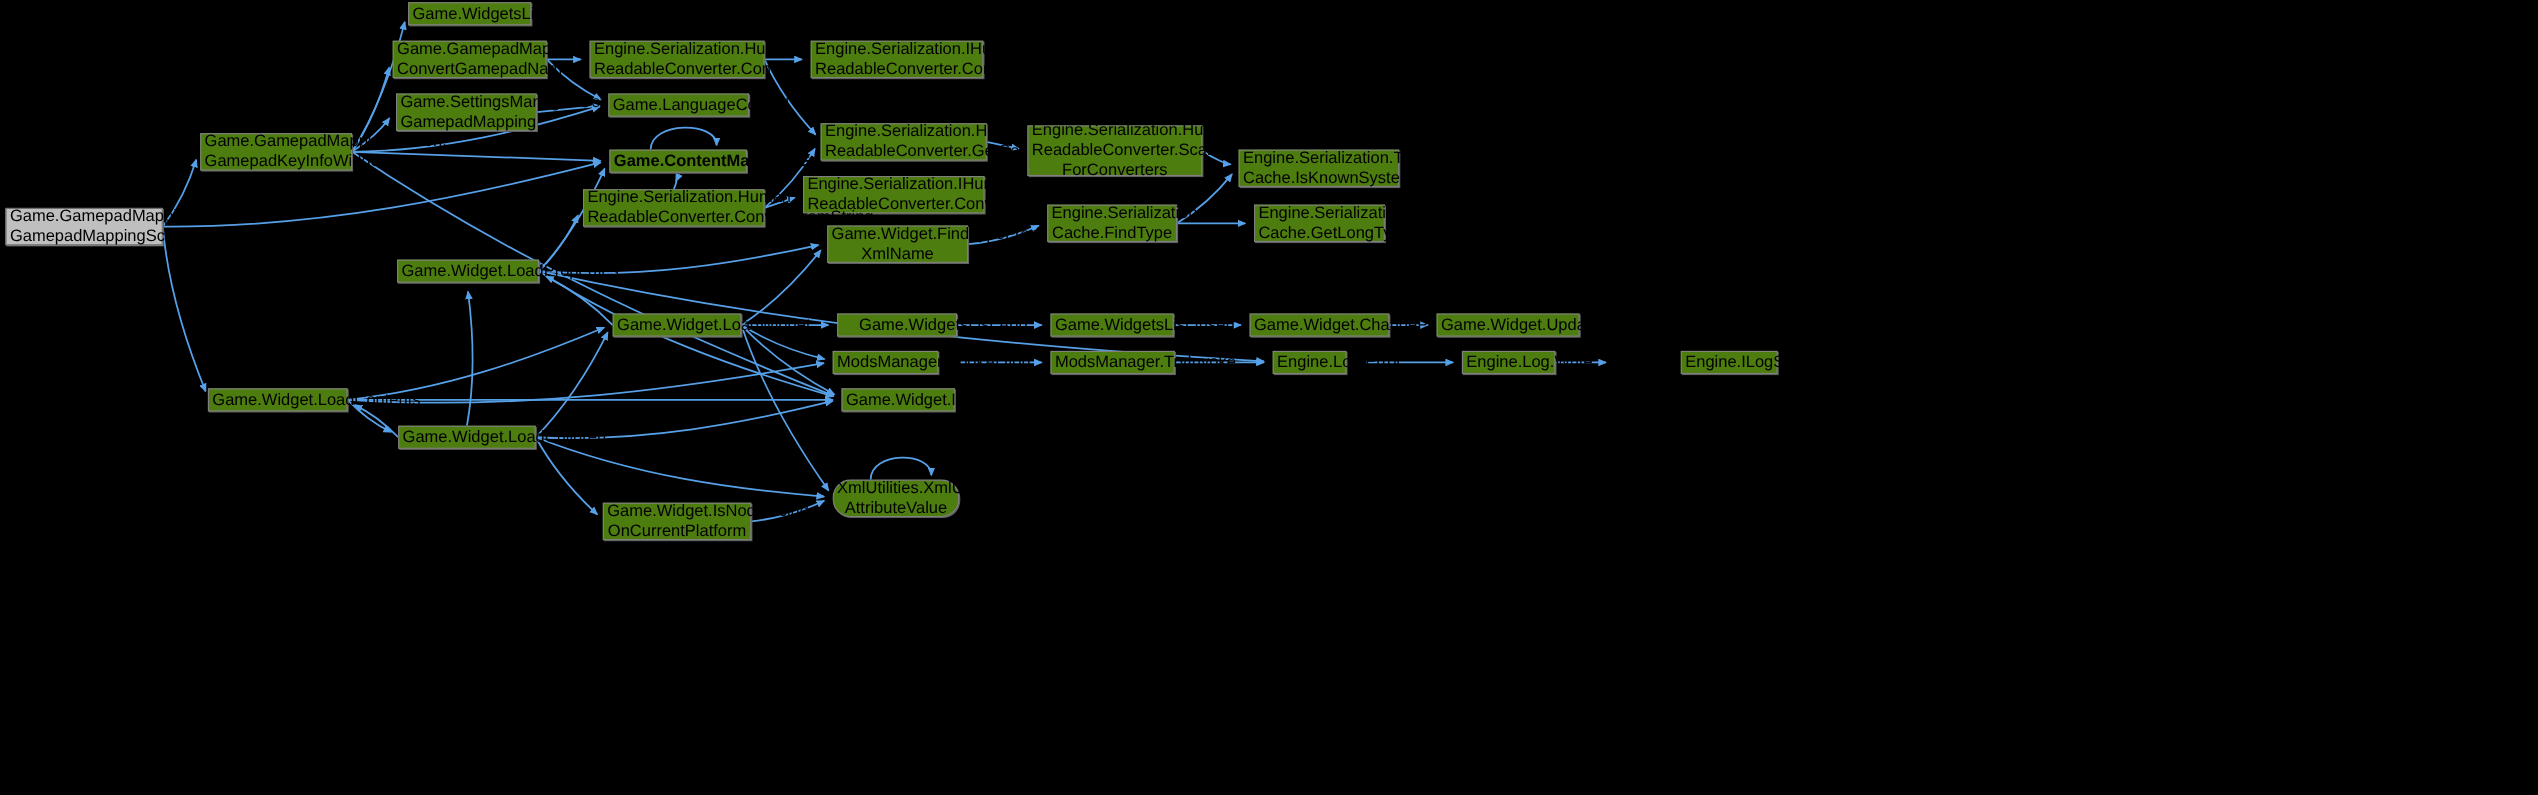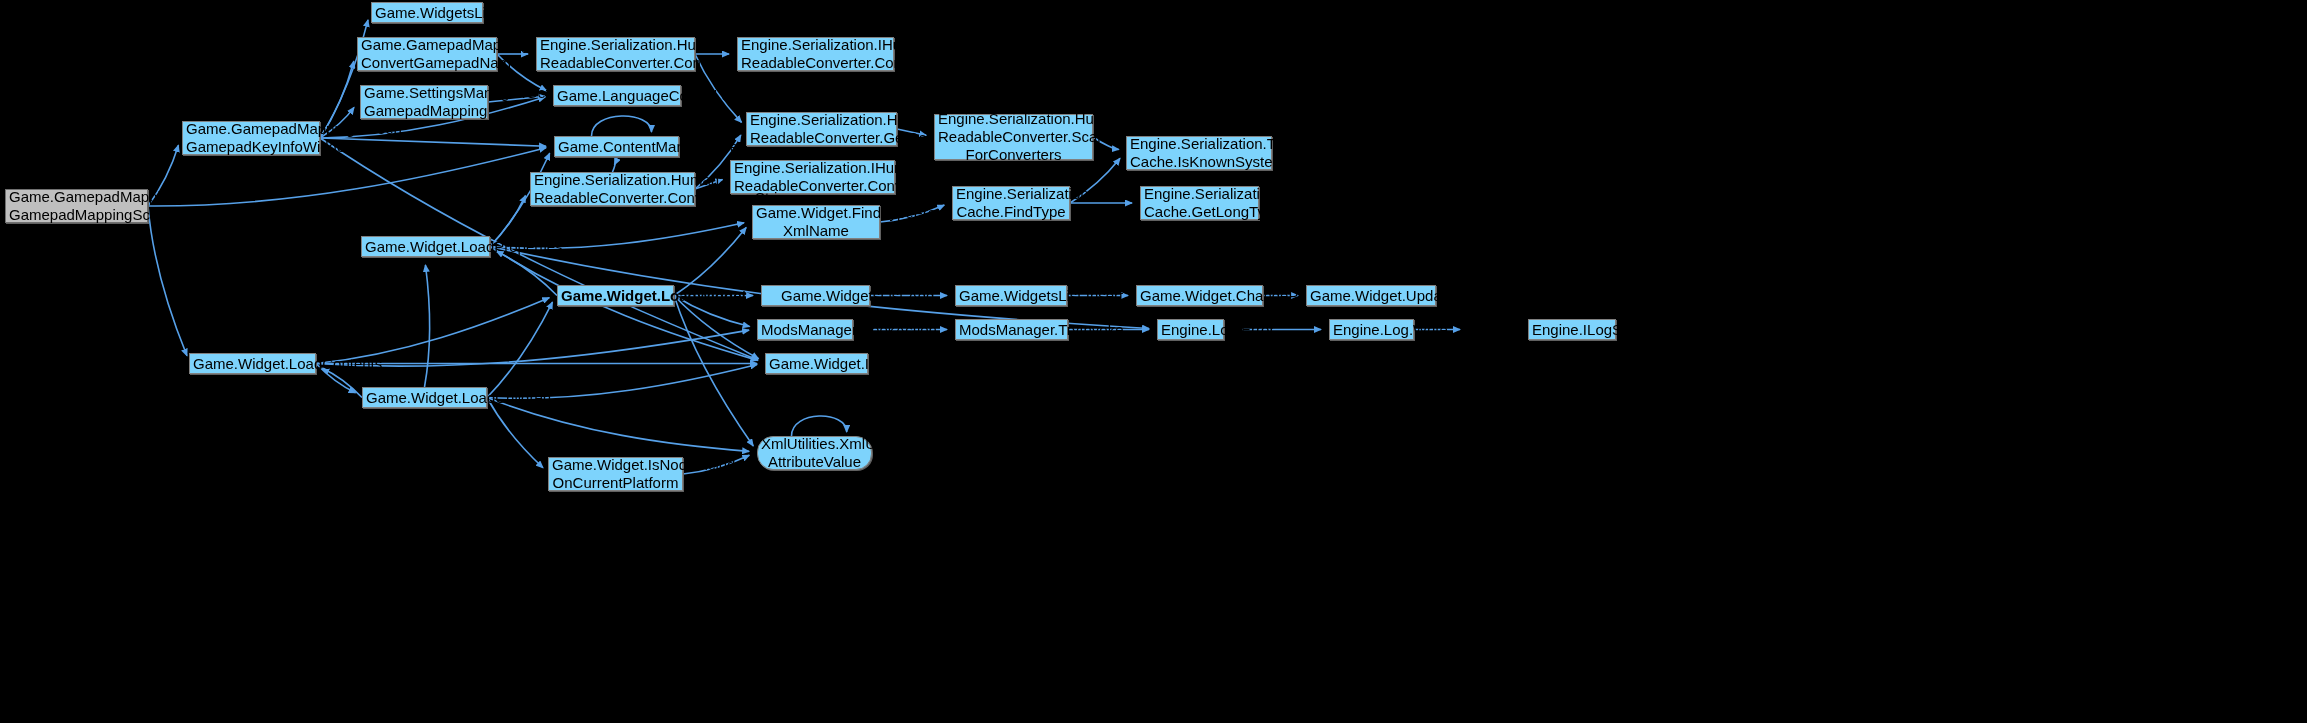--- a/index.html
+++ b/index.html
@@ -20,21 +20,21 @@
     position: absolute;
     left: 0; top: 0;
     width: 2307px;
     height: 723px;
     pointer-events: none;
   }
   .node {
     position: absolute;
     box-sizing: border-box;
     border: 1px solid #808080;
-    background: #7dd3fc;
+    background: #4d7c0f;
     color: #000000;
     display: flex;
     align-items: center;
     justify-content: center;
     text-align: center;
     font-size: 15px;
     line-height: 18px;
     letter-spacing: 0px;
     white-space: pre-line;
     box-shadow: 1px 1px 0 #606060;
@@ -122,40 +122,40 @@
       <div class="node" style="left: 371px; top: 2px; width: 112px; height: 21px;"><span class="node-label">Game.WidgetsList.Find</span></div>
       <div class="node" style="left: 357px; top: 37px; width: 140px; height: 34px;"><span class="node-label">Game.GamepadMappingScreen.
 ConvertGamepadName</span></div>
       <div class="node" style="left: 360px; top: 85px; width: 128px; height: 34px;"><span class="node-label">Game.SettingsManager.Get
 GamepadMapping</span></div>
       <div class="node" style="left: 536px; top: 37px; width: 159px; height: 34px;"><span class="node-label">Engine.Serialization.Human
 ReadableConverter.ConvertToString</span></div>
       <div class="node" style="left: 737px; top: 37px; width: 157px; height: 34px;"><span class="node-label">Engine.Serialization.IHuman
 ReadableConverter.ConvertToString</span></div>
       <div class="node" style="left: 553px; top: 85px; width: 128px; height: 21px;"><span class="node-label">Game.LanguageControl.Get</span></div>
-      <div class="node" style="left: 554px; top: 136px; width: 125px; height: 21px;"><span class="node-label">Game.ContentManager.Get</span></div>
+      <div class="node" style="left: 554px; top: 136px; width: 125px; height: 21px; font-weight: bold;"><span class="node-label">Game.ContentManager.Get</span></div>
       <div class="node" style="left: 746px; top: 112px; width: 151px; height: 34px;"><span class="node-label">Engine.Serialization.Human
 ReadableConverter.GetConverter</span></div>
       <div class="node" style="left: 934px; top: 114px; width: 159px; height: 46px;"><span class="node-label">Engine.Serialization.Human
 ReadableConverter.ScanAssemblies
 ForConverters</span></div>
       <div class="node" style="left: 1126px; top: 136px; width: 146px; height: 34px;"><span class="node-label">Engine.Serialization.Type
 Cache.IsKnownSystemAssembly</span></div>
       <div class="node" style="left: 730px; top: 160px; width: 165px; height: 34px;"><span class="node-label">Engine.Serialization.IHuman
 ReadableConverter.ConvertFromString</span></div>
       <div class="node" style="left: 530px; top: 172px; width: 165px; height: 34px;"><span class="node-label">Engine.Serialization.Human
 ReadableConverter.ConvertFromString</span></div>
       <div class="node" style="left: 952px; top: 186px; width: 118px; height: 34px;"><span class="node-label">Engine.Serialization.Type
 Cache.FindType</span></div>
       <div class="node" style="left: 1140px; top: 186px; width: 119px; height: 34px;"><span class="node-label">Engine.Serialization.Type
 Cache.GetLongTypeName</span></div>
       <div class="node" style="left: 752px; top: 205px; width: 128px; height: 34px;"><span class="node-label">Game.Widget.FindTypeFrom
 XmlName</span></div>
       <div class="node" style="left: 361px; top: 236px; width: 129px; height: 21px;"><span class="node-label">Game.Widget.LoadProperties</span></div>
-      <div class="node" style="left: 557px; top: 285px; width: 117px; height: 21px; font-weight: bold;"><span class="node-label">Game.Widget.LoadWidget</span></div>
+      <div class="node" style="left: 557px; top: 285px; width: 117px; height: 21px;"><span class="node-label">Game.Widget.LoadWidget</span></div>
       <div class="node" style="left: 761px; top: 285px; width: 109px; height: 21px; padding-left: 19px;"><span class="node-label">Game.WidgetsList.Add</span></div>
       <div class="node" style="left: 955px; top: 285px; width: 112px; height: 21px;"><span class="node-label">Game.WidgetsList.Insert</span></div>
       <div class="node" style="left: 1136px; top: 285px; width: 127px; height: 21px;"><span class="node-label">Game.Widget.ChangeParent</span></div>
       <div class="node" style="left: 1306px; top: 285px; width: 130px; height: 21px;"><span class="node-label">Game.Widget.UpdateCeases</span></div>
       <div class="node" style="left: 757px; top: 319px; width: 96px; height: 21px;"><span class="node-label">ModsManager.HookAction</span></div>
       <div class="node" style="left: 955px; top: 319px; width: 113px; height: 21px;"><span class="node-label">ModsManager.TryInvoke</span></div>
       <div class="node" style="left: 1157px; top: 319px; width: 67px; height: 21px;"><span class="node-label">Engine.Log.Error</span></div>
       <div class="node" style="left: 1329px; top: 319px; width: 85px; height: 21px;"><span class="node-label">Engine.Log.Write</span></div>
       <div class="node" style="left: 1528px; top: 319px; width: 88px; height: 21px;"><span class="node-label">Engine.ILogSink.Log</span></div>
       <div class="node" style="left: 765px; top: 353px; width: 103px; height: 21px;"><span class="node-label">Game.Widget.IHuman</span></div>

